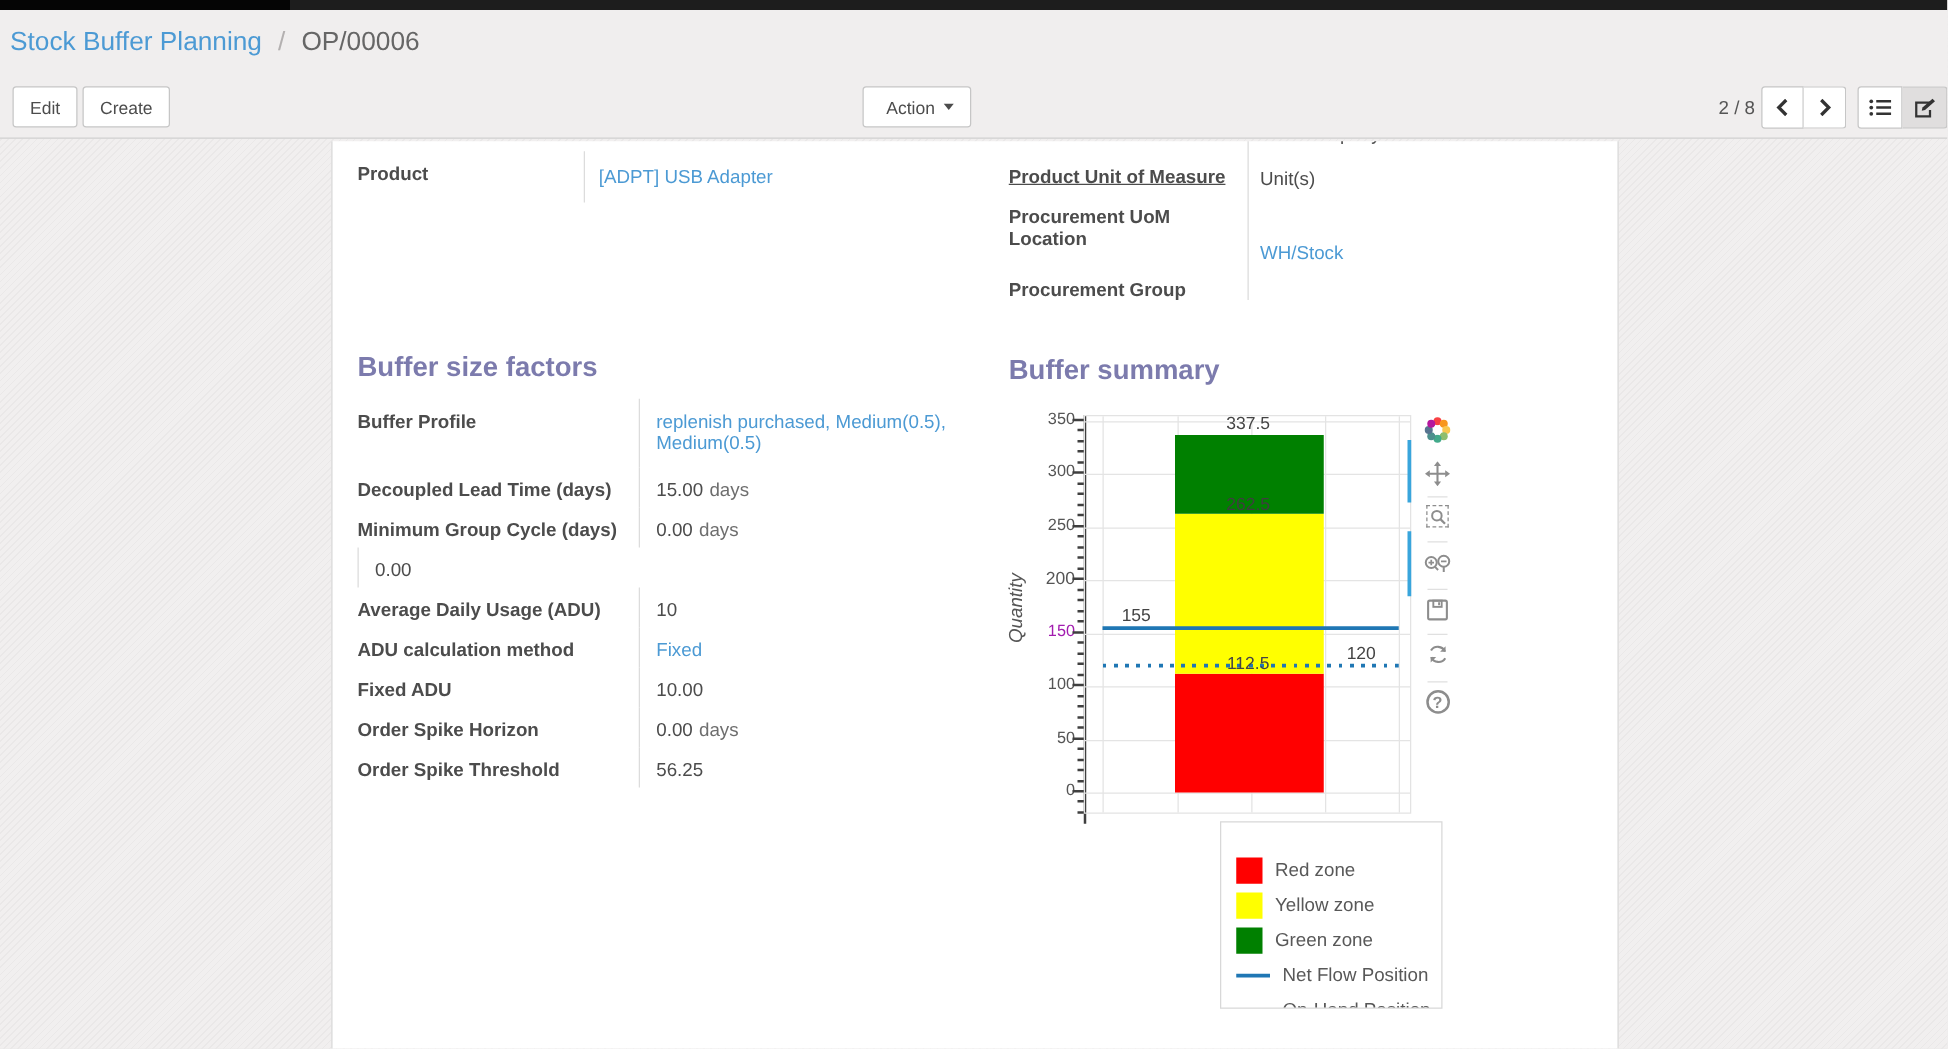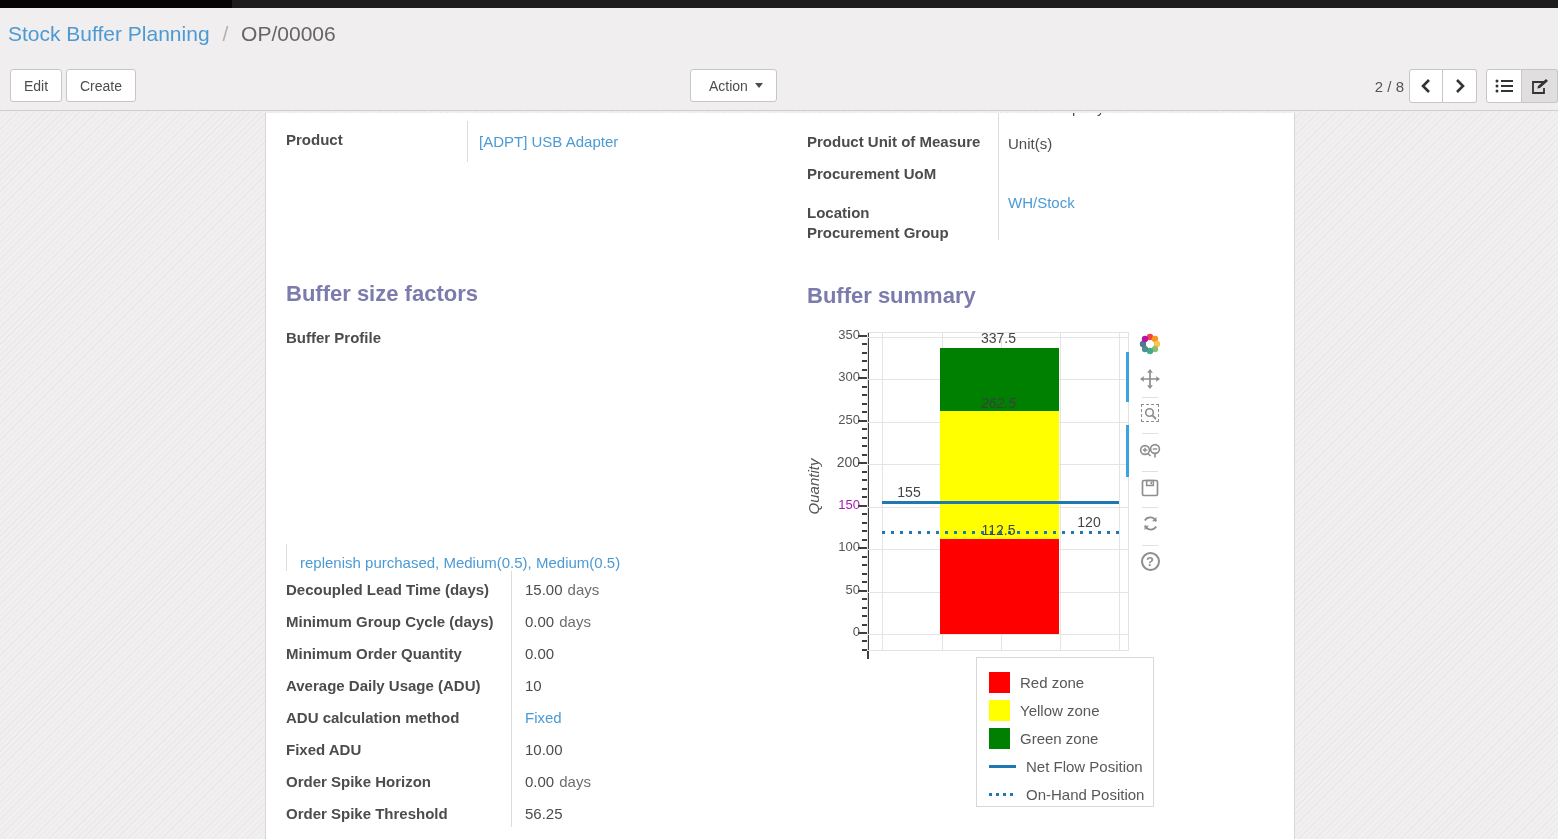--- a/index.html
+++ b/index.html
@@ -48,39 +48,39 @@
   .clipfrag { position:absolute; left:806px; top:0; height:5px; width:80px; overflow:hidden; }
   .clipfrag span { display:block; margin-top:-14px; font-size:15px; color:#4c4c4c; }
   .flabel { position:absolute; font-size:15px; font-weight:bold; color:#4c4c4c; white-space:nowrap; }
   .fvalue { position:absolute; font-size:15px; color:#4c4c4c; white-space:nowrap; }
   .flink { color:#4c9ad4; cursor:pointer; }
   .vdiv { position:absolute; border-left:1px solid #dcdcdc; }
   .h2 { position:absolute; font-size:22px; font-weight:bold; color:#7c7bad; white-space:nowrap; }
   
   .factors { position:absolute; left:20px; top:206px; width:495px; }
   .frow { display:flex; align-items:stretch; min-height:32px; }
-  .frow.tall { min-height:55px;flex-direction:column; }
+  .frow.tall { min-height:55px; }
   .flab { flex:0 0 225px; padding-top:10px; font-size:15px; font-weight:bold; color:#4c4c4c; }
   .fval { flex:1; border-left:1px solid #dcdcdc; padding:10px 8px 0 13px; font-size:15px; color:#4c4c4c; }
   .fval .unit { color:#6e6e6e; margin-left:5px; }
   .axisline { position:absolute; left:601px; top:219px; width:2px; height:327px; background:#3f3f3f; }
   .plot { position:absolute; left:601px; top:219px; width:262px; height:319px; border:1px solid #e3e3e3; }
   .chart-label { position:absolute; font-size:14px; color:#444; text-align:center; }
   .ylab { position:absolute; left:467px; top:365px; width:160px; text-align:center;
           transform:rotate(-90deg); font-style:italic; font-size:15px; color:#555; }
   
   .mb-icon { position:absolute; left:872px; width:24px; height:24px; display:flex; align-items:center; justify-content:center; cursor:pointer; }
   .mb-sep { position:absolute; left:876px; width:16px; border-top:1px solid #e0e0e0; }
   .mb-blue { position:absolute; left:860px; width:3px; background:#39a5dc; }
   .zoombox { width:18px; height:18px; border:1px dashed #8d8d8d; display:flex; align-items:center; justify-content:center; }
   .helpcirc { width:19px; height:19px; border:2px solid #8d8d8d; border-radius:50%; color:#8d8d8d;
               font-size:13px; font-weight:bold; text-align:center; line-height:15px; }
   
   .legend { position:absolute; left:710px; top:544px; width:178px; height:150px; background:#fff;
-            border:1px solid #d8d8d8; padding-top:10px; overflow:hidden; }
+            border:1px solid #d8d8d8; padding-top:24px; overflow:hidden; }
   .lrow { display:flex; align-items:center; height:28px; padding-left:12px; gap:10px; cursor:pointer; }
   .sw-sq { width:21px; height:21px; flex:0 0 21px; }
   .sw-ln { width:27px; height:3px; flex:0 0 27px; }
   .lrow .ltxt { font-size:15px; color:#585858; white-space:nowrap; }
 </style>
 </head>
 <body>
 
 <div class="screen">
 
@@ -136,23 +136,23 @@
   <div class="sheet">
 
     <div class="clipfrag">
       <span>pany</span>
     </div>
 
     <div class="flabel" style="left:20px; top:18px;">Product</div>
     <div class="vdiv" style="left:201px; top:8px; height:41px;"></div>
     <div class="fvalue flink" style="left:213px; top:20px;">[ADPT] USB Adapter</div>
 
-    <div class="flabel" style="left:541px; top:20px;">Product Unit of Measure</div>
+    <div class="flabel" style="left:541px; top:20px;text-decoration:underline;">Product Unit of Measure</div>
     <div class="flabel" style="left:541px; top:52px;">Procurement UoM</div>
-    <div class="flabel" style="left:541px; top:91px;">Location</div>
+    <div class="flabel" style="left:541px; top:70px;">Location</div>
     <div class="flabel" style="left:541px; top:111px;">Procurement Group</div>
     <div class="vdiv" style="left:732px; top:0; height:127px;"></div>
     <div class="fvalue" style="left:742px; top:22px;">Unit(s)</div>
     <div class="fvalue" style="left:742px; top:54px;"></div>
     <div class="fvalue flink" style="left:742px; top:81px;">WH/Stock</div>
     <div class="fvalue" style="left:742px; top:113px;"></div>
 
     <div class="h2" style="left:20px; top:168px;">Buffer size factors</div>
     <div class="factors">
       <div class="frow tall">
@@ -161,21 +161,20 @@
       </div>
       <div class="frow">
         <div class="flab">Decoupled Lead Time (days)</div>
         <div class="fval"><span>15.00</span><span class="unit">days</span></div>
       </div>
       <div class="frow">
         <div class="flab">Minimum Group Cycle (days)</div>
         <div class="fval"><span>0.00</span><span class="unit">days</span></div>
       </div>
       <div class="frow">
-        <div class="flab">Minimum Order Quantity</div>
         <div class="fval"><span>0.00</span></div>
       </div>
       <div class="frow">
         <div class="flab">Average Daily Usage (ADU)</div>
         <div class="fval"><span>10</span></div>
       </div>
       <div class="frow">
         <div class="flab">ADU calculation method</div>
         <div class="fval"><span class="flink">Fixed</span></div>
       </div>
@@ -213,21 +212,21 @@
           <div style="position: absolute; top: 0px; bottom: 0px; width: 1px; left: 192px; background: rgb(228, 228, 228);"></div>
           <div style="position: absolute; top: 0px; bottom: 0px; width: 1px; left: 251px; background: rgb(228, 228, 228);"></div>
           <div style="position: absolute; left: 72px; width: 119px; top: 205.536px; height: 95.4643px; background: rgb(255, 0, 0);"></div>
           <div style="position: absolute; left: 72px; width: 119px; top: 78.25px; height: 127.286px; background: rgb(255, 255, 0);"></div>
           <div style="position: absolute; left: 72px; width: 119px; top: 14.6071px; height: 63.6429px; background: rgb(0, 128, 0);"></div>
           <div style="position: absolute; left: 14px; width: 237px; height: 3px; top: 168.471px; background: rgb(31, 119, 180);"></div>
           <div style="position: absolute; left: 14px; width: 237px; height: 3px; top: 198.171px; background-image: repeating-linear-gradient(90deg, rgb(31, 119, 180) 0px, rgb(31, 119, 180) 3px, transparent 3px, transparent 9px);"></div>
         </div>
 
       <div class="chart-label" style="left: 673px; width: 119px; top: 216.607px;">337.5</div>
-      <div class="chart-label" style="color: rgb(62, 62, 62); left: 673px; width: 119px; top: 282.25px; font-style: italic;">262.5</div>
+      <div class="chart-label" style="color: rgb(62, 62, 62); left: 673px; width: 119px; top: 282.25px;">262.5</div>
       <div class="chart-label" style="left: 673px; width: 119px; top: 408.536px;">112.5</div>
       <div class="chart-label" style="left: 613px; width: 60px; top: 371.471px;">155</div>
       <div class="chart-label" style="left: 793px; width: 60px; top: 401.171px;">120</div>
 
       <div class="mb-blue" style="top:239px; height:50px;"></div>
       <div class="mb-blue" style="top:312px; height:52px;"></div>
 
       <div class="mb-icon" style="top:219px;">
         <svg width="22" height="22" viewBox="0 0 22 22">
           <circle cx="11" cy="4" r="3.2" fill="#f94144"></circle>

